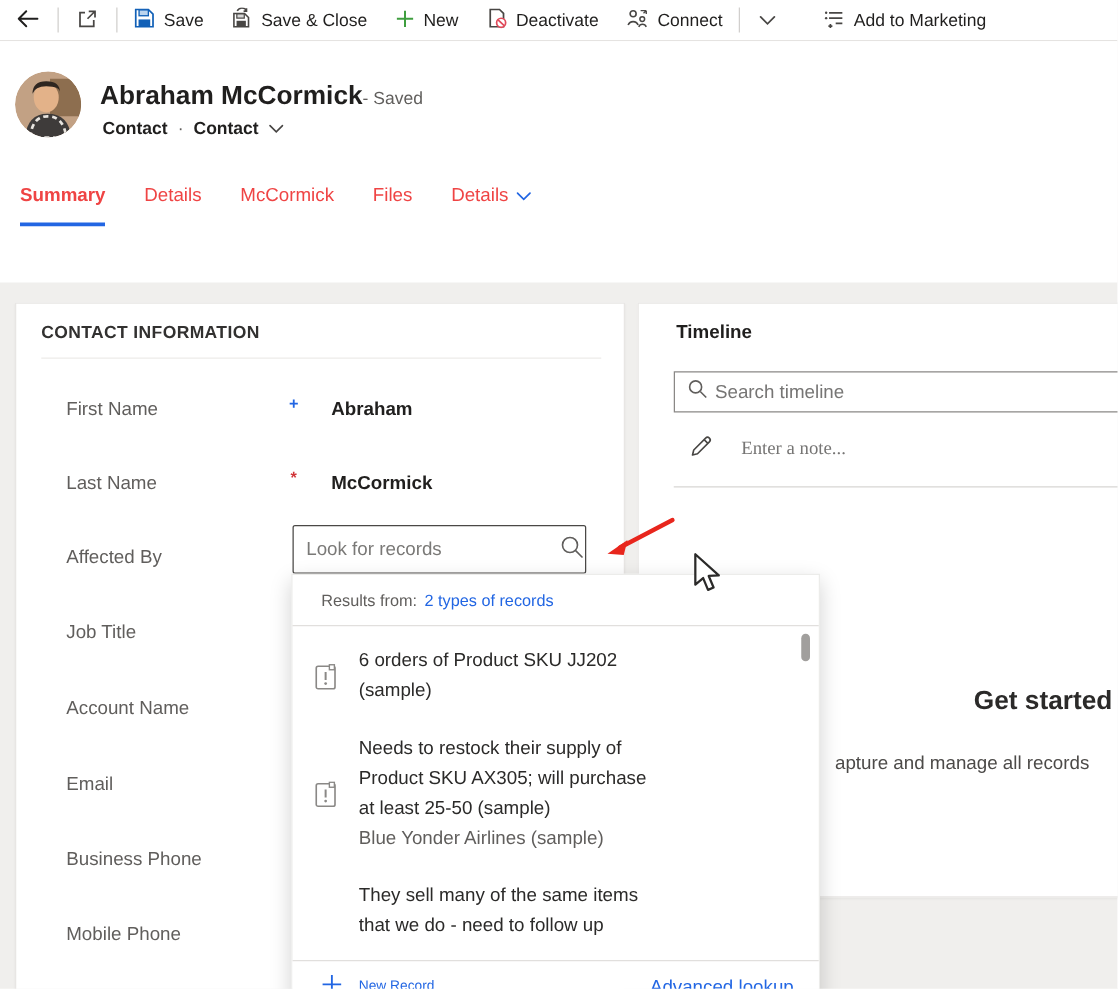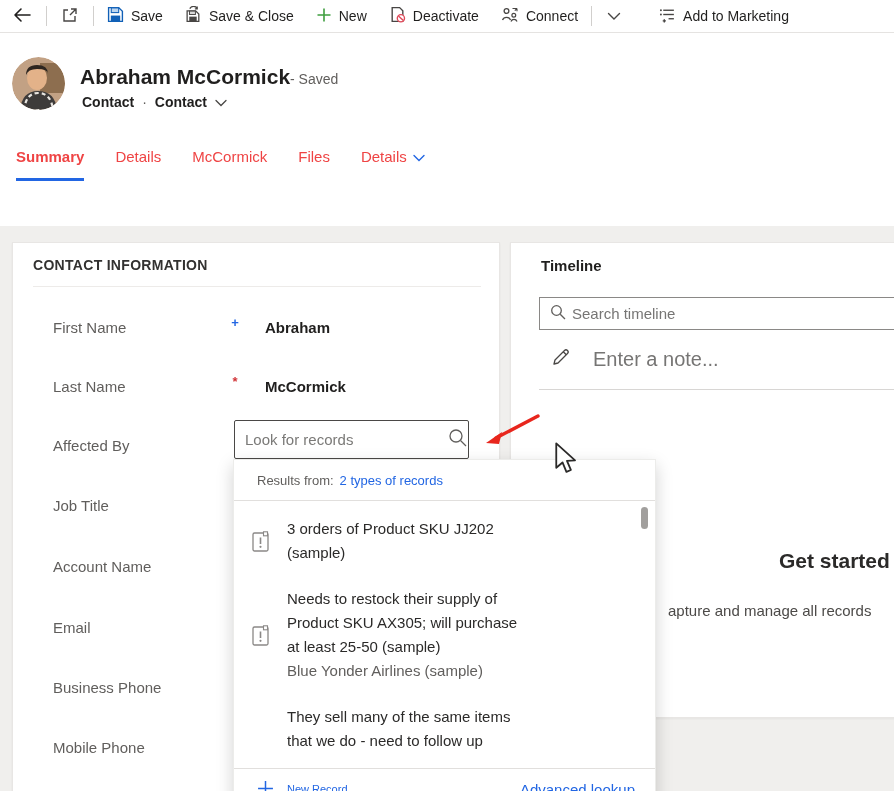--- a/index.html
+++ b/index.html
@@ -80,21 +80,21 @@
 
   
   .tl-title { position:absolute; left:30px; top:14px; font-size:15px; font-weight:700; color:#201f1e; }
   .tl-search { position:absolute; left:28px; top:54px; width:390px; height:33px; border:1px solid #8a8886;
     background:#fff; display:flex; align-items:center; }
   .tl-search input { flex:1; border:none; outline:none; font-family:inherit; font-size:15px; padding:0 6px;
     background:transparent; color:#201f1e; }
   .tl-search input::placeholder { color:#767574; }
   .tl-search .mag { margin-left:10px; }
   .tl-note { position:absolute; left:40px; top:104px; display:flex; align-items:center; gap:22px; cursor:text; }
-  .tl-note-text { font-size:20px; color:#767574; }
+  .tl-note-text { font-size:15px; color:#767574;font-family:Liberation Serif, serif; }
   .tl-rule { position:absolute; left:28px; right:0; top:146px; height:1px; background:#d8d6d4; }
   .get-started { position:absolute; left:268px; top:306px; font-size:21px; font-weight:700; color:#2b2a29; }
   .gs-sub { position:absolute; left:157px; top:359px; font-size:15px; color:#4c4a48; white-space:nowrap; }
 
   
   .annot { position:absolute; z-index:100; pointer-events:none; }
 </style>
 </head>
 <body>
 
@@ -333,21 +333,21 @@
         <div class="result-item">
           <span class="result-icon">
             <svg width="18" height="21" viewBox="0 0 18 21">
                 <rect x="1" y="2" width="15" height="18" rx="1.5" stroke="#8a8886" stroke-width="1.3" fill="#fff"></rect>
                 <rect x="11.5" y="0.8" width="4" height="4" fill="#fff" stroke="#8a8886" stroke-width="1.1"></rect>
                 <path d="M8.5 6.5 V13" stroke="#8a8886" stroke-width="1.6"></path>
                 <circle cx="8.5" cy="15.8" r="1.1" fill="#8a8886"></circle>
               </svg>
           </span>
           <span class="result-text">
-            <div class="rline">3 orders of Product SKU JJ202</div>
+            <div class="rline">6 orders of Product SKU JJ202</div>
             <div class="rline">(sample)</div>
           </span>
         </div>
 
         <div class="result-item">
           <span class="result-icon">
             <svg width="18" height="21" viewBox="0 0 18 21">
                 <rect x="1" y="2" width="15" height="18" rx="1.5" stroke="#8a8886" stroke-width="1.3" fill="#fff"></rect>
                 <rect x="11.5" y="0.8" width="4" height="4" fill="#fff" stroke="#8a8886" stroke-width="1.1"></rect>
                 <path d="M8.5 6.5 V13" stroke="#8a8886" stroke-width="1.6"></path>

